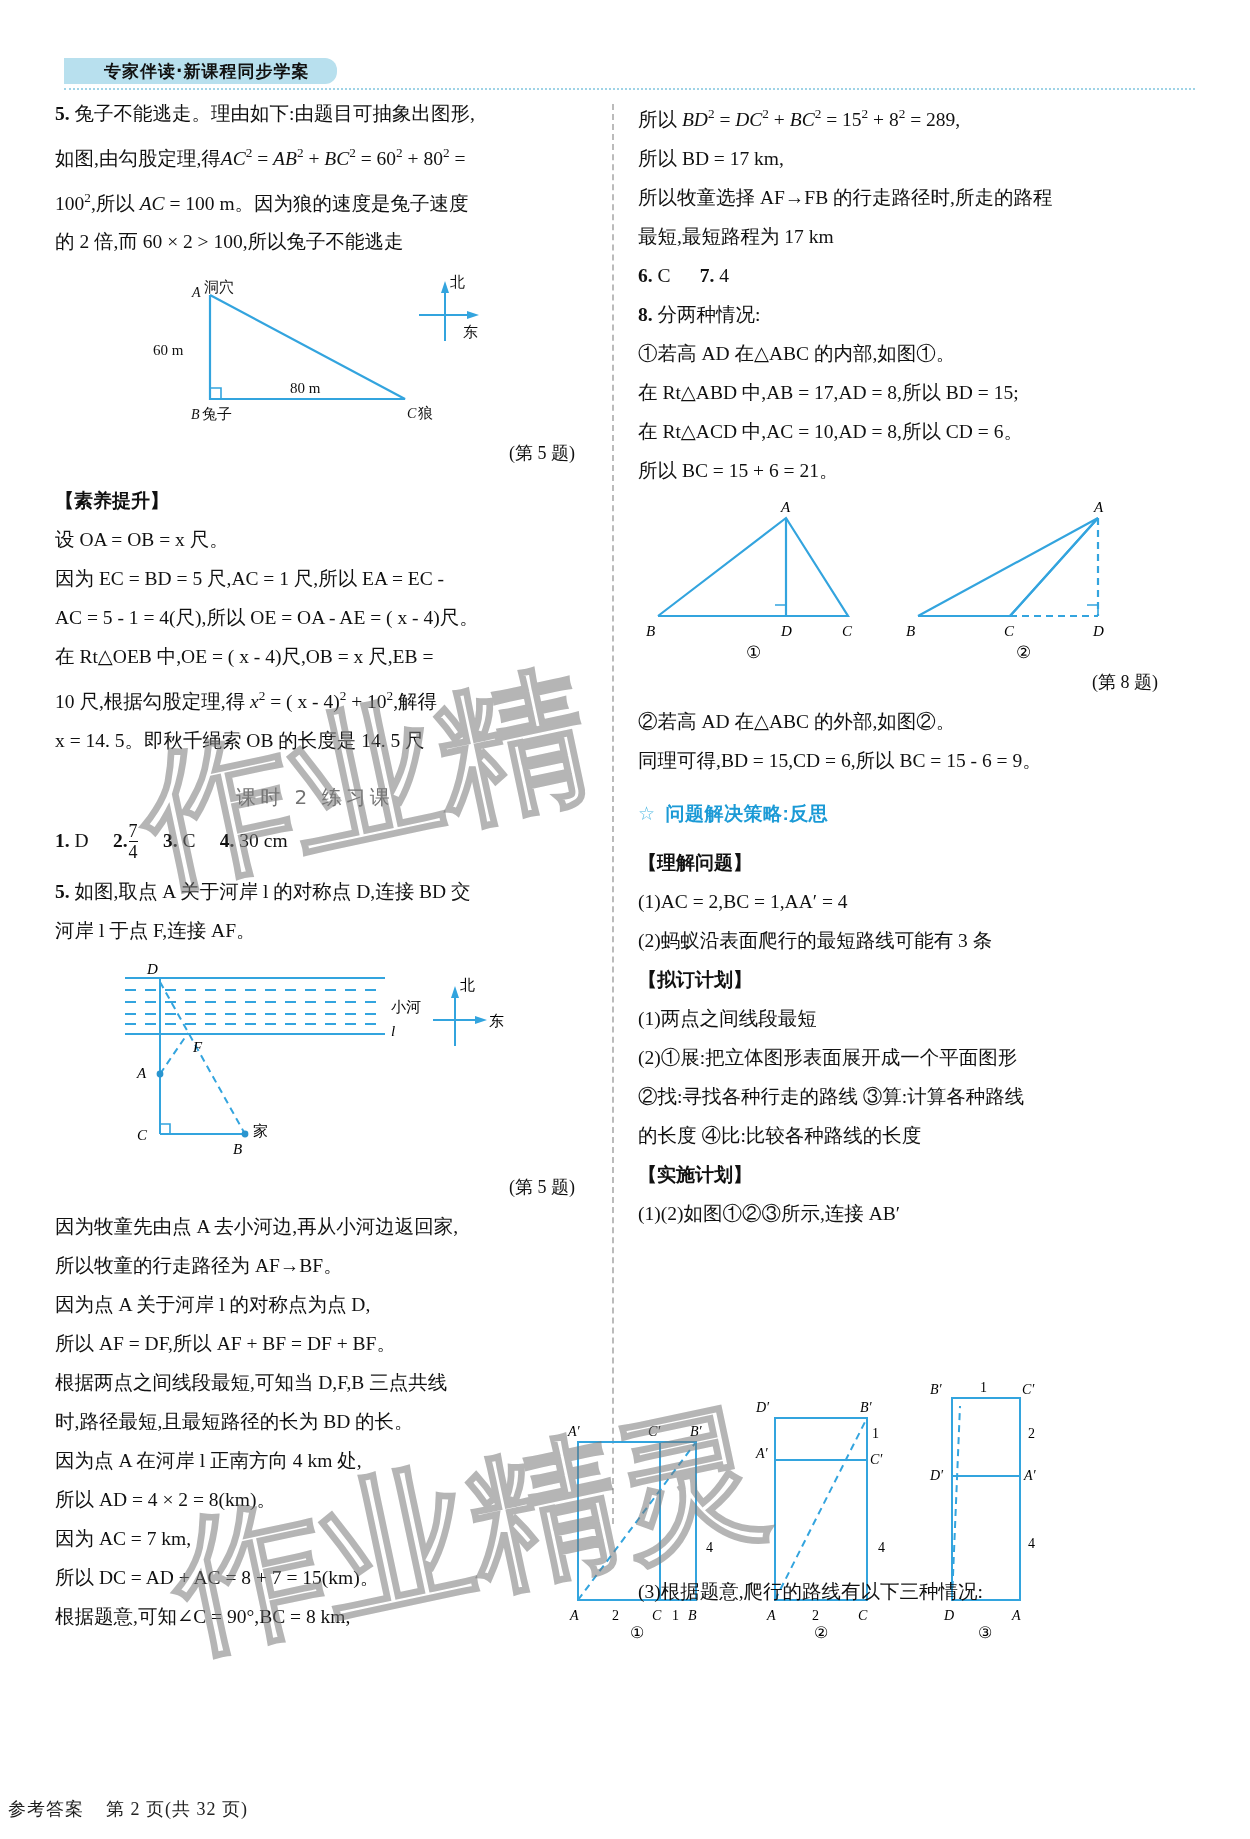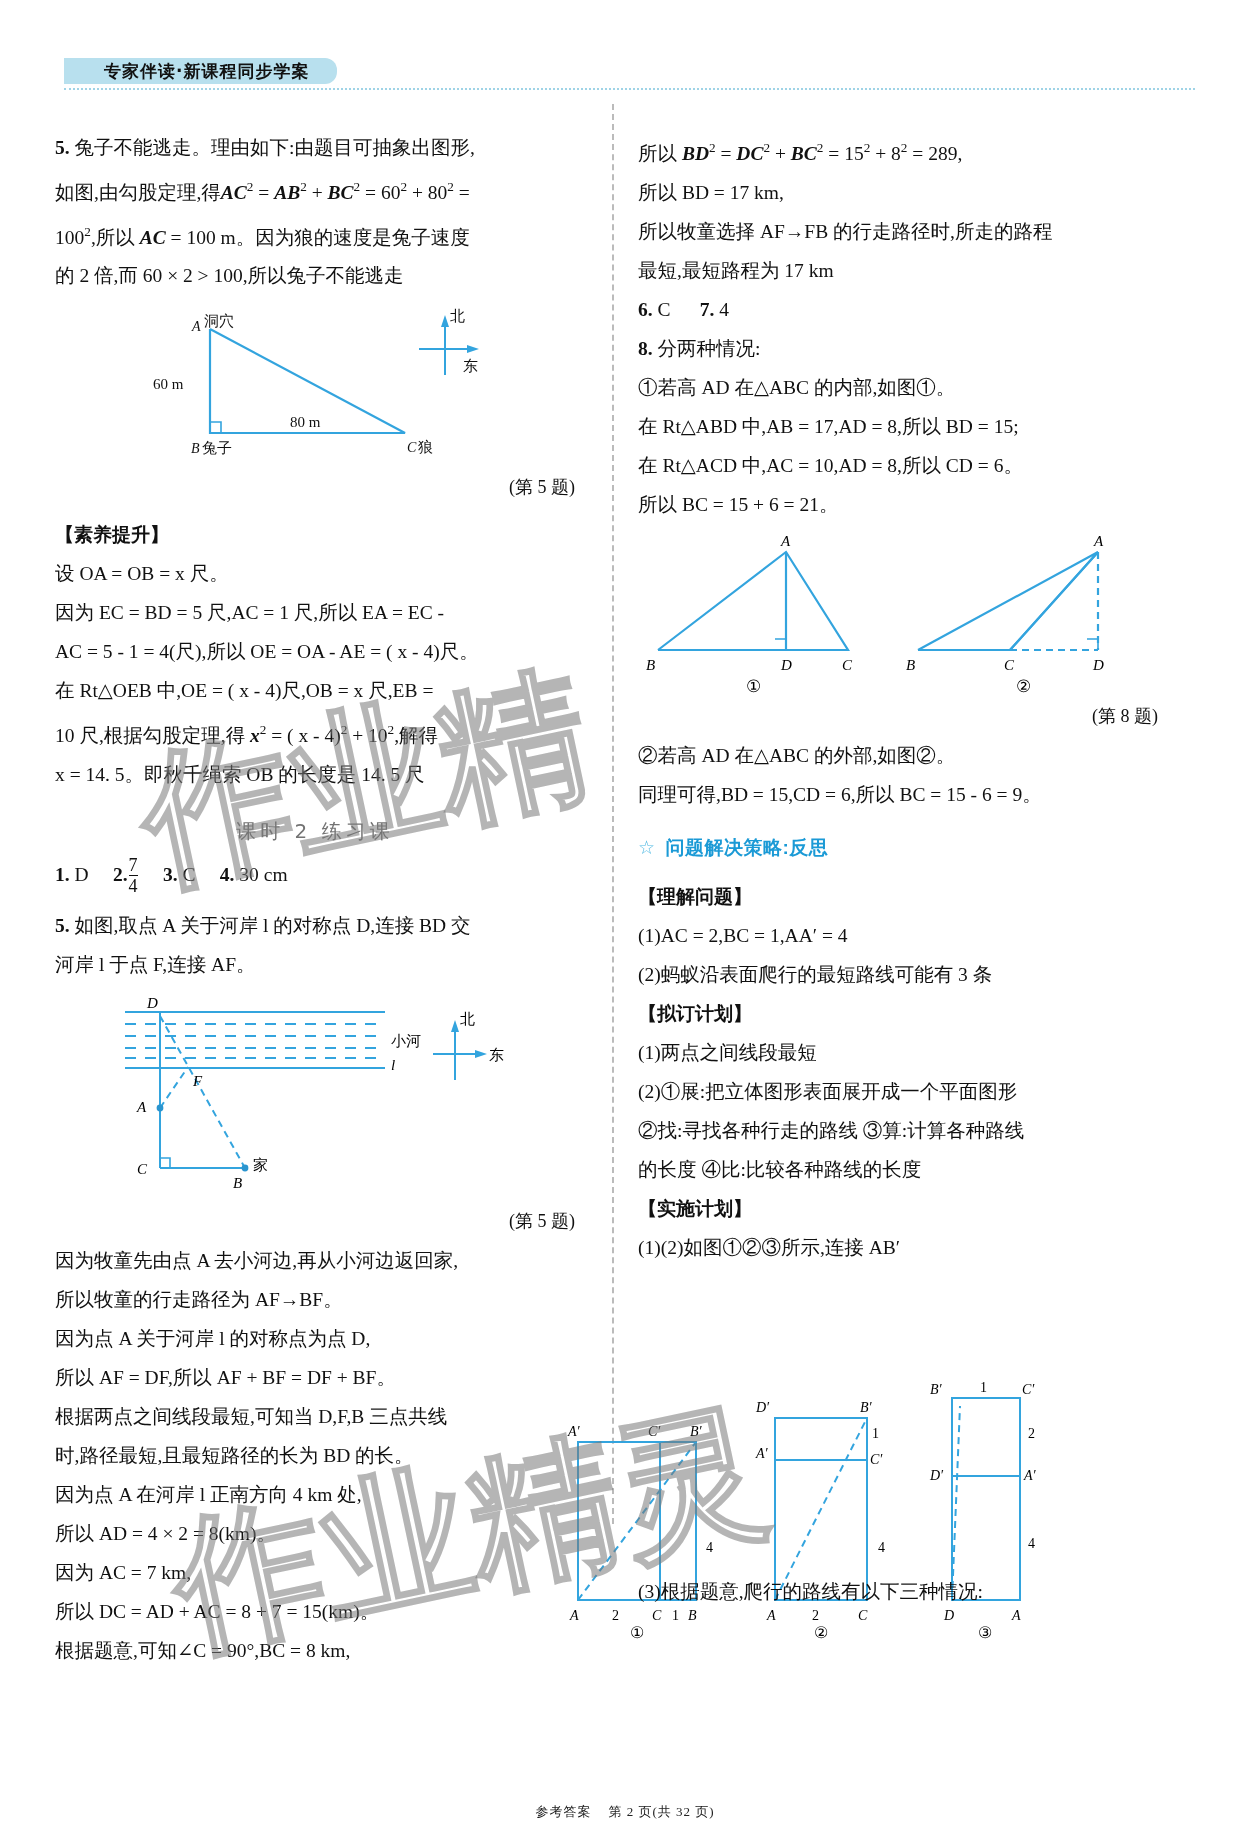--- a/index.html
+++ b/index.html
@@ -41,39 +41,39 @@
   }
   .header-rule {
     position: absolute;
     left: 0; right: 0; top: 30px;
     border-top: 2px dotted #9fd3e6;
   }
 
   
   .col {
     position: absolute;
-    top: 128px;
+    top: 94px;
     width: 520px;
     font-size: 19.5px;
     line-height: 39px;
   }
   .col-left  { left: 55px; }
   .col-right { left: 638px; }
 
   .divider {
     position: absolute;
     left: 612px; top: 104px;
     height: 1420px;
     border-left: 2px dashed #bbb;
   }
 
   
   p.line { margin: 0; white-space: nowrap; }
   .num { font-weight: bold; }
-  i.v { font-family: "Liberation Serif", serif; font-style: italic; font-weight: bold; }
+  i.v { font-family: "Liberation Serif", serif; font-style: italic; }
   .bk { font-family: "DejaVu Sans", sans-serif; font-weight: bold; font-size: 19px;}
   sup { font-size: 0.68em; vertical-align: super; }
 
   .frac {
     display: inline-block;
     vertical-align: middle;
     text-align: center;
     line-height: 1.05;
     font-size: 18px;
     margin: 0 1px;
@@ -123,23 +123,22 @@
     color: transparent;
     -webkit-text-stroke: 2px rgba(120,120,120,0.55);
     white-space: nowrap;
   }
   .wm1 { left: 140px; top: 680px; font-size: 150px; transform: rotate(-12deg); }
   .wm2 { left: 170px; top: 1430px; font-size: 150px; transform: rotate(-12deg); }
 
   
   .footer {
     position: absolute;
-    bottom: 18px; left: 0; right: 0;
-    text-align: center;
-    font-size: 13px;
+    bottom: 18px; left: 8px; right: 0;
+    font-size: 18px;
     color: #222;
     letter-spacing: 1px;
   }
   .footer .pg { font-family: "Liberation Serif", serif; }
   .footer .ref { color:#1b1b1b; }
 </style>
 </head>
 <body>
 
 <div class="page">

